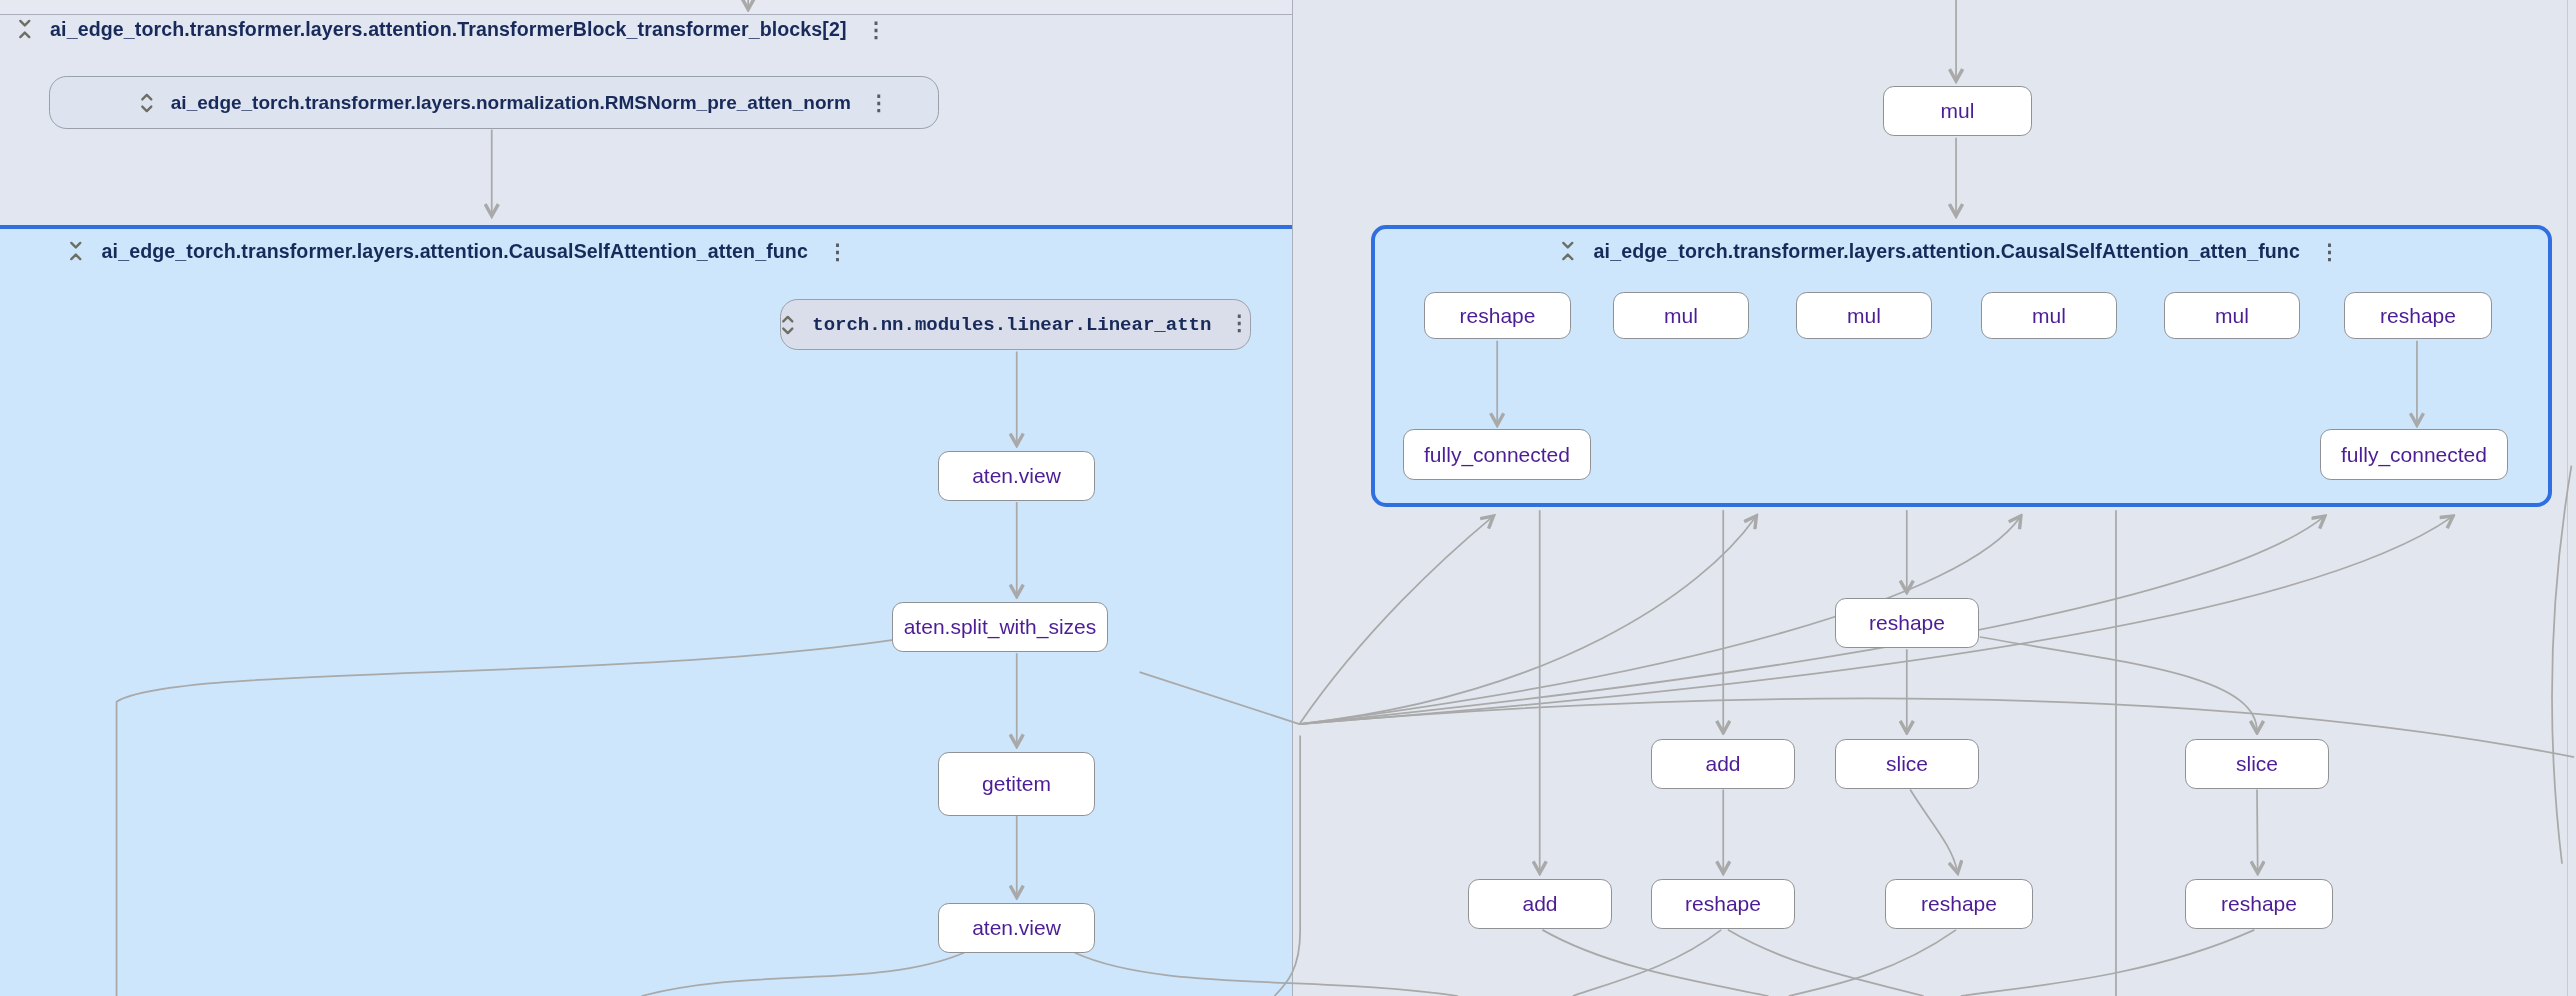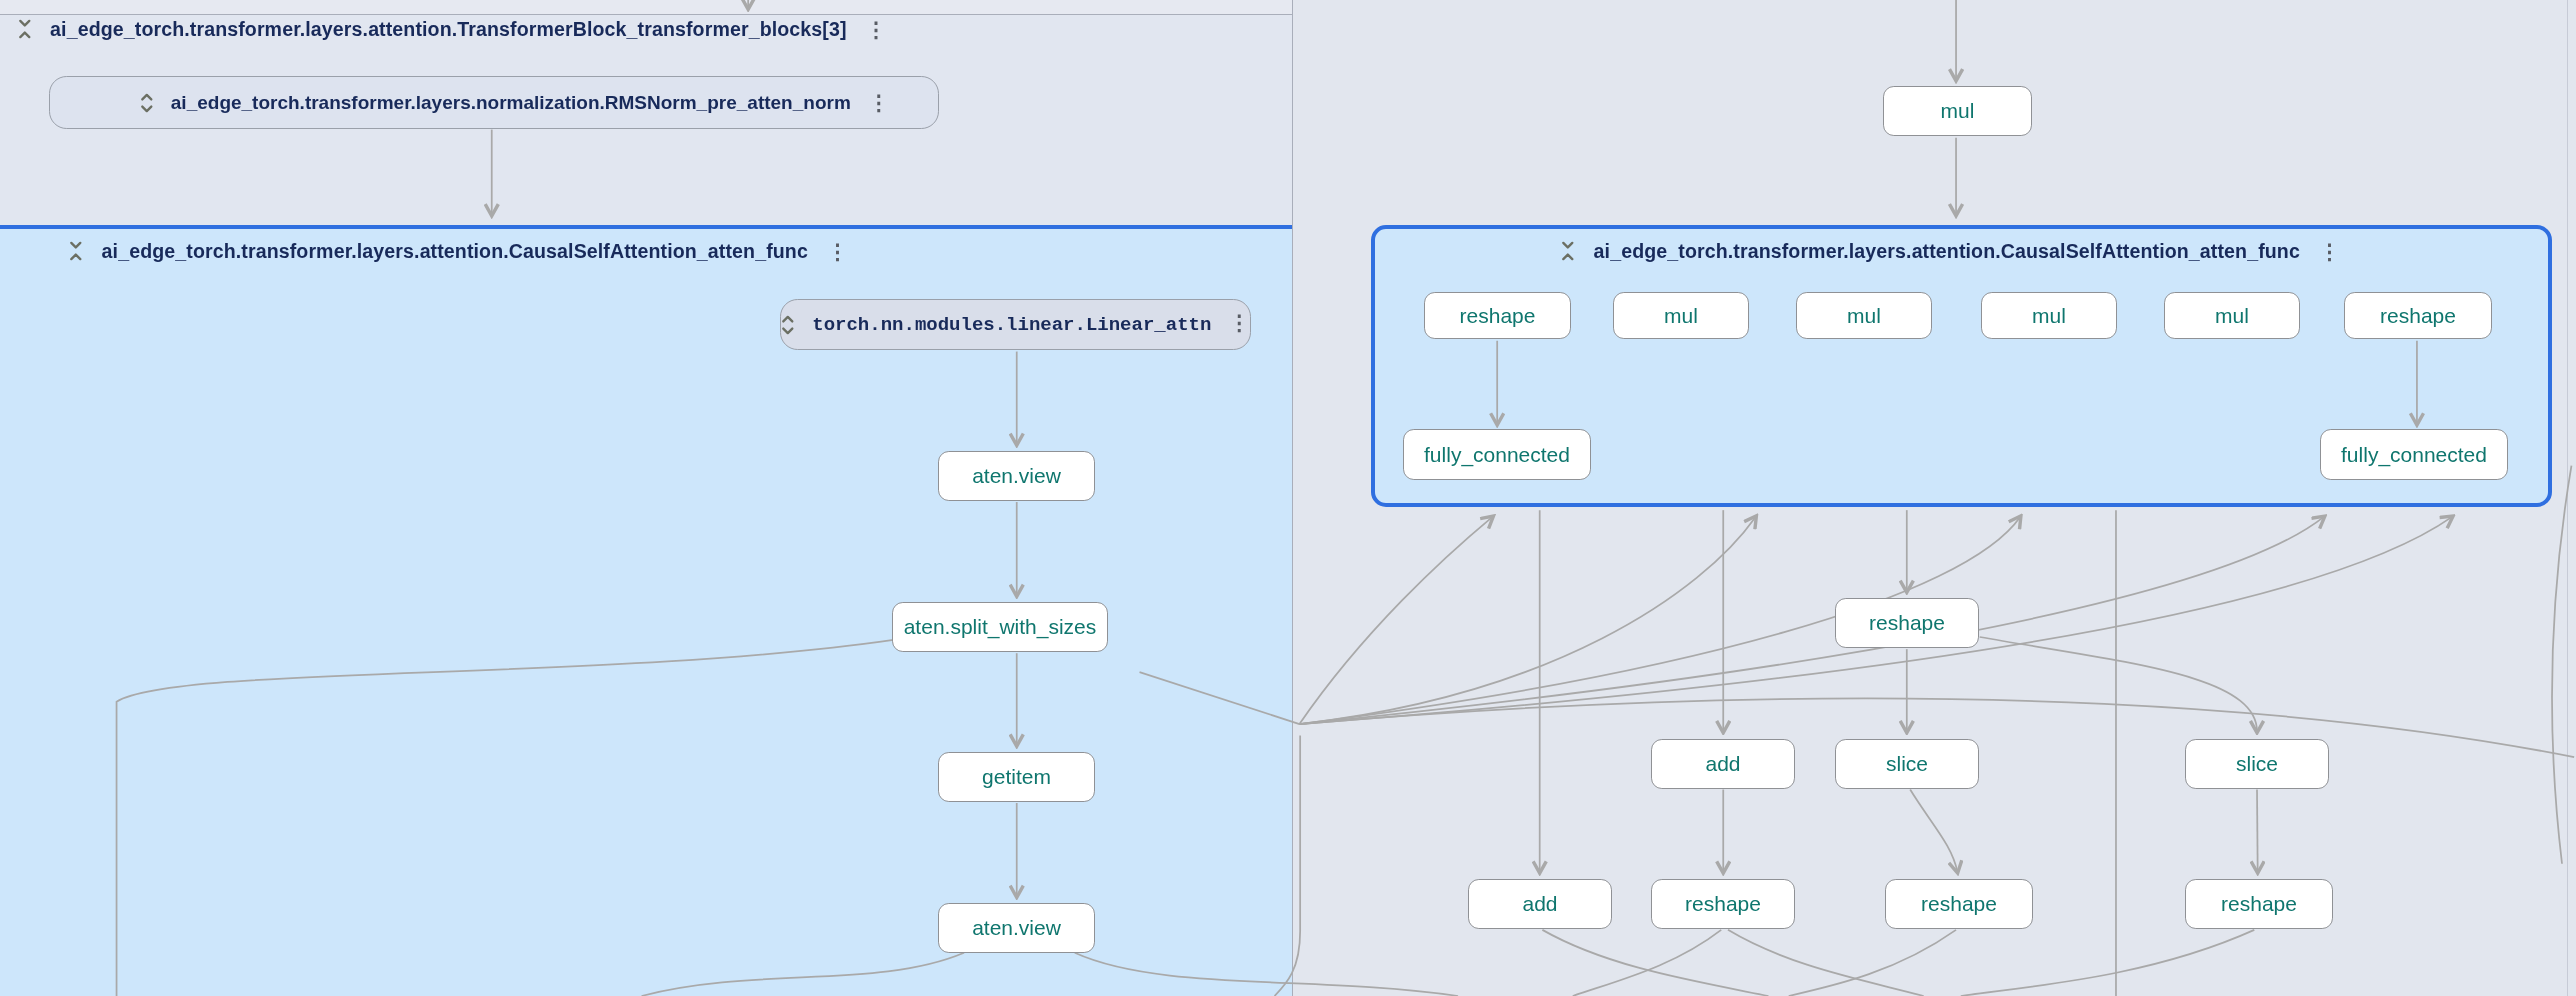--- a/index.html
+++ b/index.html
@@ -40,21 +40,21 @@
   .chev-icon polyline{fill:none;stroke:#6b6f63;stroke-width:2.6px;stroke-linecap:round;stroke-linejoin:round;}
   .kebab{
     color:#585c64;font-size:21px;font-weight:700;line-height:1;cursor:pointer;
     padding:0 4px;letter-spacing:0;
   }
 
   
   .op-node{
     position:absolute;z-index:3;background:#ffffff;border:1.8px solid #8f9195;
     border-radius:10.8px;display:flex;align-items:center;justify-content:center;
-    color:#0f766e;font-size:21px;box-sizing:border-box;cursor:pointer;
+    color:#4c1d95;font-size:21px;box-sizing:border-box;cursor:pointer;
     white-space:nowrap;
   }
   .group-node{
     position:absolute;z-index:3;border:1.8px solid #9aa0aa;border-radius:17.6px;
     display:flex;align-items:center;justify-content:center;gap:13.5px;
     color:#182a5a;font-size:19px;font-weight:700;box-sizing:border-box;cursor:pointer;
     white-space:nowrap;
   }
   .group-node.fill-a{background:#dde3ef;}
   .group-node.fill-b{background:#d9deea;font-family:Liberation Mono, monospace;}
@@ -125,21 +125,21 @@
     <path d="M2560,1378 C2650,1432 2760,1452 2850,1476"></path>
     <path d="M2898,1378 C2810,1440 2720,1460 2650,1476"></path>
     <path d="M3340,1378 C3180,1450 3000,1462 2905,1476"></path>
   </svg>
 
   <div class="grp-header" style="left:13.5px;top:16px;">
     <svg class="chev-icon" viewBox="0 0 24 24">
       <polyline points="7,3 12,8 17,3"></polyline>
         <polyline points="7,21 12,16 17,21"></polyline>
     </svg>
-    <span class="hdr-label">ai_edge_torch.transformer.layers.attention.TransformerBlock_transformer_blocks[3]</span>
+    <span class="hdr-label">ai_edge_torch.transformer.layers.attention.TransformerBlock_transformer_blocks[2]</span>
     <span class="kebab">⋮</span>
   </div>
 
   <div class="group-node fill-a" style="left:49px;top:76px;width:890px;height:53px;padding-left:41px;">
     <svg class="chev-icon" viewBox="0 0 24 24">
       <polyline points="7,8 12,3 17,8"></polyline>
         <polyline points="7,16 12,21 17,16"></polyline>
     </svg>
     <span>ai_edge_torch.transformer.layers.normalization.RMSNorm_pre_atten_norm</span>
     <span class="kebab">⋮</span>
@@ -162,21 +162,21 @@
     <span>torch.nn.modules.linear.Linear_attn</span>
     <span class="kebab">⋮</span>
   </div>
 
   <div class="op-node" style="left:938px;top:451px;width:157px;height:50px;">
     <span>aten.view</span>
   </div>
   <div class="op-node" style="left:892px;top:602px;width:216px;height:50px;">
     <span>aten.split_with_sizes</span>
   </div>
-  <div class="op-node" style="left:938px;top:752px;width:157px;height:50px;">
+  <div class="op-node" style="left:938px;top:752px;width:157px;height:64px;">
     <span>getitem</span>
   </div>
   <div class="op-node" style="left:938px;top:903px;width:157px;height:50px;">
     <span>aten.view</span>
   </div>
 
   <div class="op-node" style="left:1883px;top:86px;width:149px;height:50px;">
     <span>mul</span>
   </div>
 

